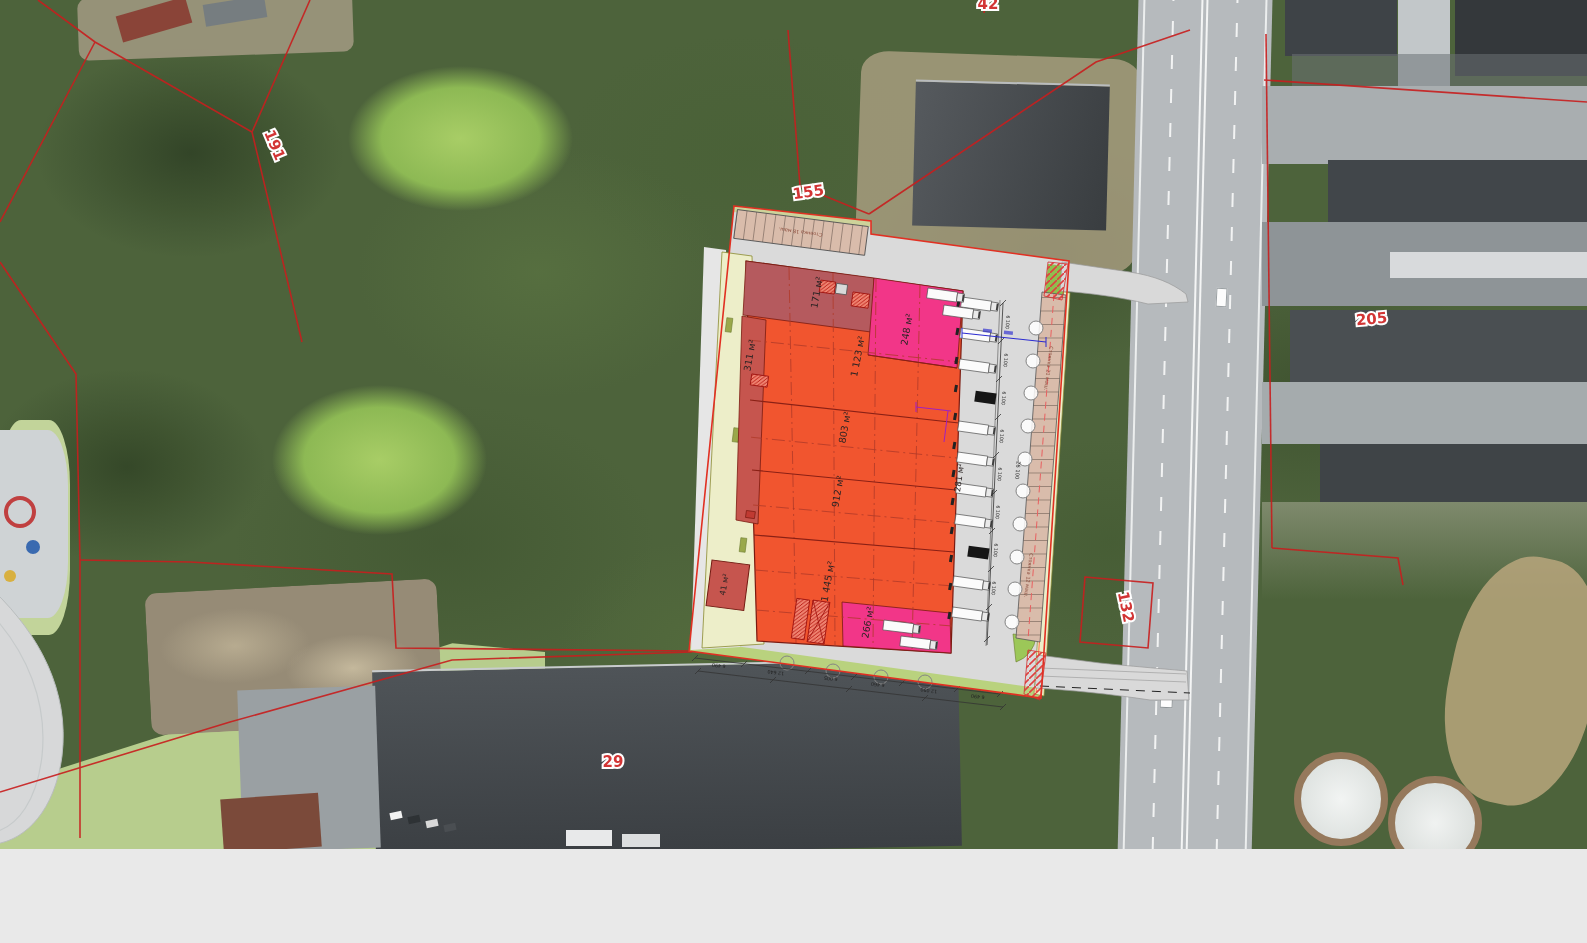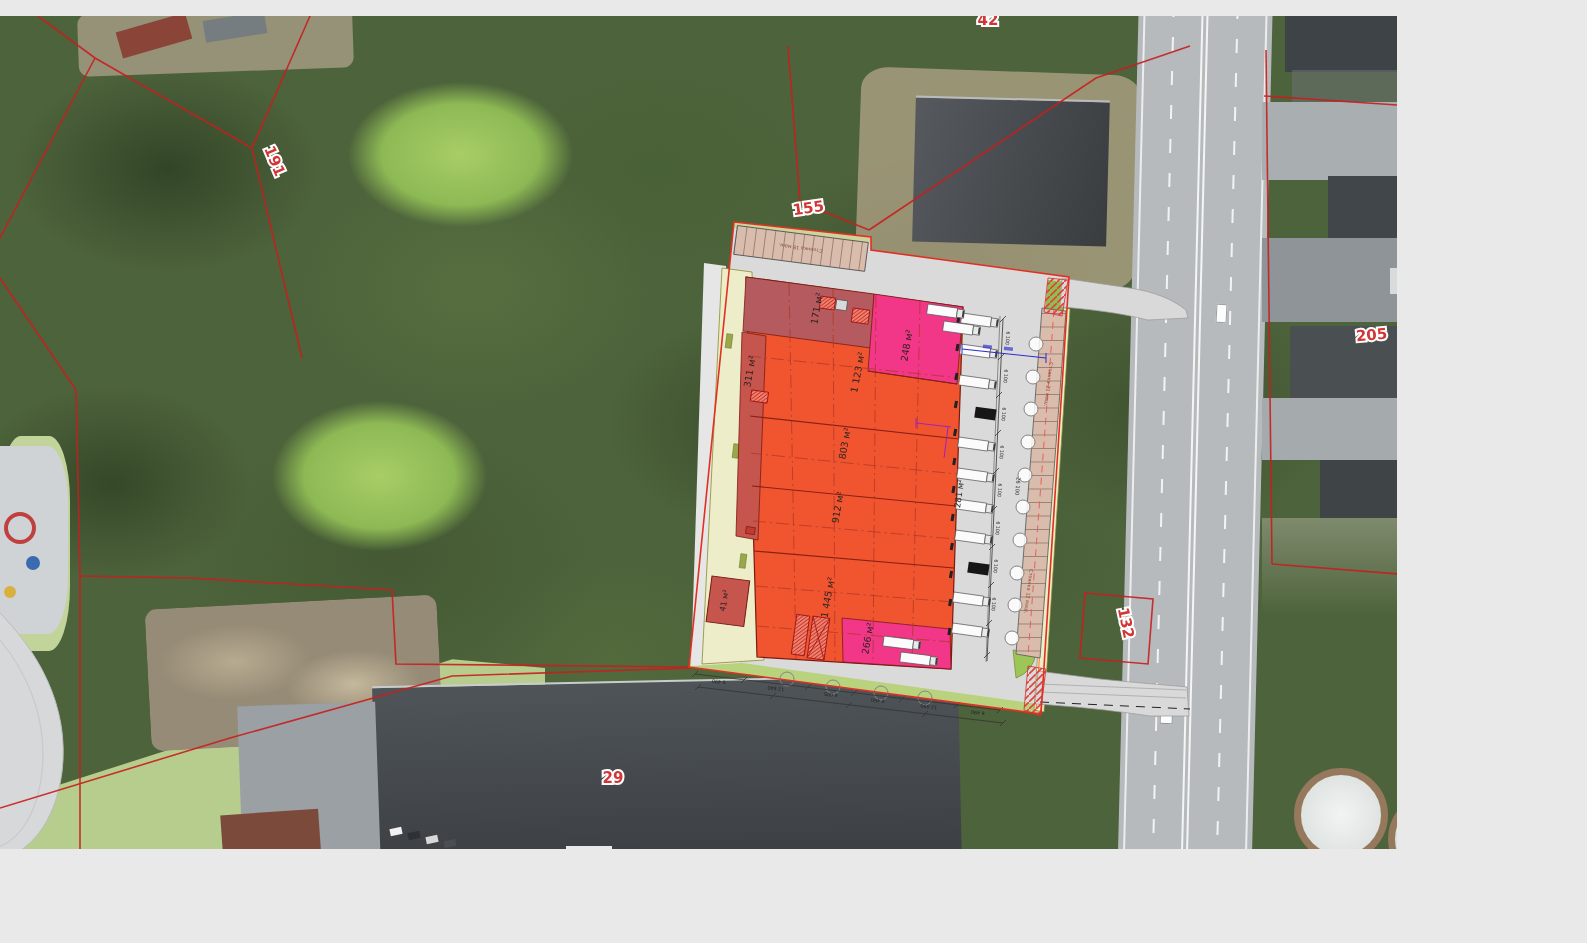--- a/index.html
+++ b/index.html
@@ -1,17 +1,17 @@
 <!DOCTYPE html>
 <html><head>
 <meta charset="utf-8">
 <style>
   html,body{margin:0;padding:0;background:#fff;font-family:"DejaVu Sans",sans-serif;}
   .stage{position:relative;width:1587px;height:943px;background:#e9e9e9;overflow:hidden;}
-  .map{position:absolute;left:0;top:0;width:1397px;height:849px;overflow:hidden;background:#4a6138;margin-top:16px;}
+  .map{position:absolute;left:0;top:0;width:1587px;height:849px;overflow:hidden;background:#4a6138;}
   .abs{position:absolute;}
   .blob{position:absolute;border-radius:50%;}
   
   .forest{
     position:absolute;inset:0;
     background:
       radial-gradient(220px 150px at 12% 18%, rgba(28,44,24,.55), transparent 70%),
       radial-gradient(260px 180px at 34% 32%, rgba(94,122,66,.5), transparent 70%),
       radial-gradient(200px 140px at 8% 55%, rgba(36,54,28,.6), transparent 70%),
       radial-gradient(300px 200px at 28% 64%, rgba(60,82,44,.55), transparent 70%),

